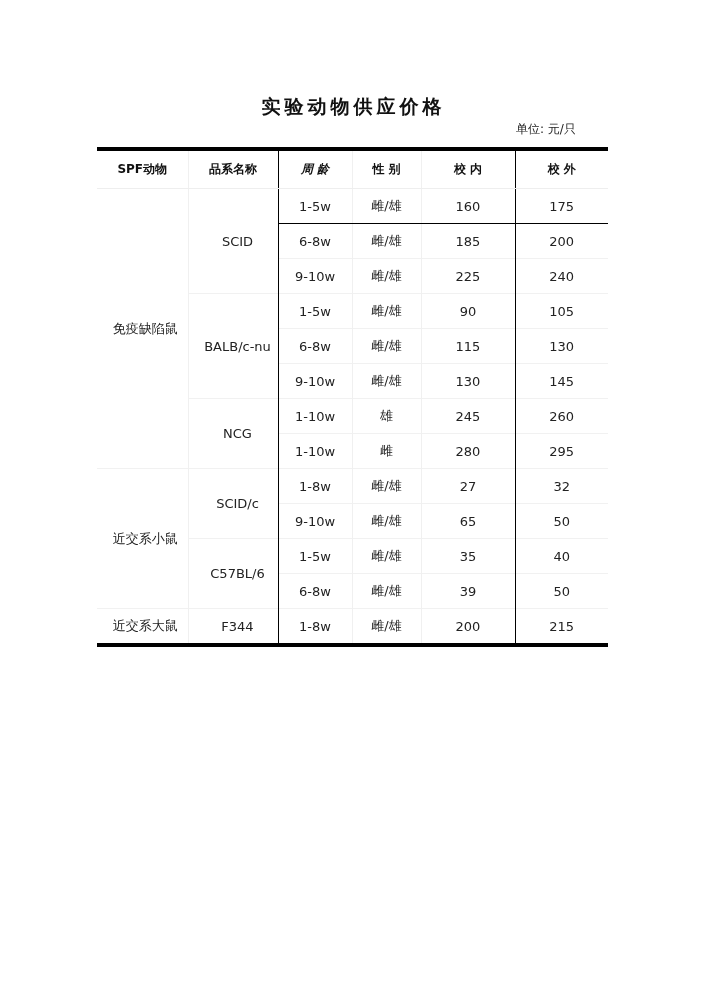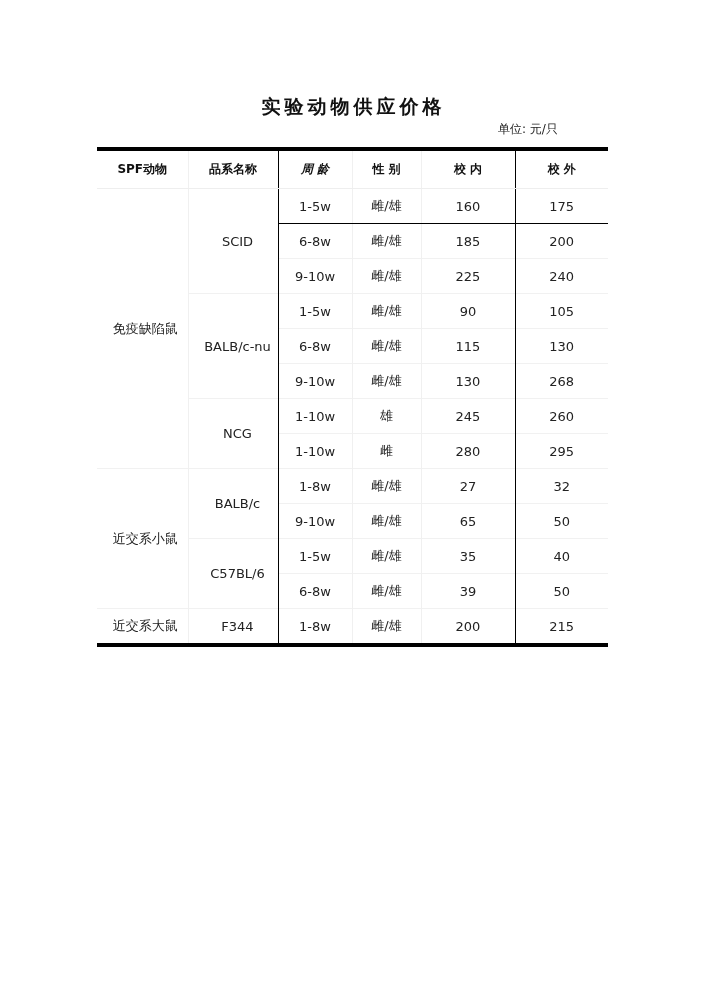--- a/index.html
+++ b/index.html
@@ -22,21 +22,21 @@
       top: 94px;
       text-align: center;
       font-family: "DejaVu Serif", "Liberation Serif", serif;
       font-weight: bold;
       font-size: 19px;
       letter-spacing: 4px;
       color: #111;
     }
     .unit-note {
       position: absolute;
-      left: 498px;
+      left: 516px;
       top: 121px;
       font-size: 12px;
       color: #222;
     }
     .price-table {
       position: absolute;
       left: 97px;
       top: 147px;
       width: 511px;
       border-collapse: collapse;
@@ -134,40 +134,40 @@
     <tr>
       <td class="vrl">6-8w</td>
       <td class="vrl">雌/雄</td>
       <td class="vr">115</td>
       <td>130</td>
     </tr>
     <tr>
       <td class="vrl">9-10w</td>
       <td class="vrl">雌/雄</td>
       <td class="vr">130</td>
-      <td>268</td>
+      <td>145</td>
     </tr>
 
     <tr>
       <td rowspan="2" class="strain-cell vr">NCG</td>
       <td class="vrl">1-10w</td>
       <td class="vrl">雄</td>
       <td class="vr">245</td>
       <td>260</td>
     </tr>
     <tr>
       <td class="vrl">1-10w</td>
       <td class="vrl">雌</td>
       <td class="vr">280</td>
       <td>295</td>
     </tr>
 
     <tr>
       <td rowspan="4" class="cat-cell vrl">近交系小鼠</td>
-      <td rowspan="2" class="strain-cell vr">BALB/c</td>
+      <td rowspan="2" class="strain-cell vr">SCID/c</td>
       <td class="vrl">1-8w</td>
       <td class="vrl">雌/雄</td>
       <td class="vr">27</td>
       <td>32</td>
     </tr>
     <tr>
       <td class="vrl">9-10w</td>
       <td class="vrl">雌/雄</td>
       <td class="vr">65</td>
       <td>50</td>

